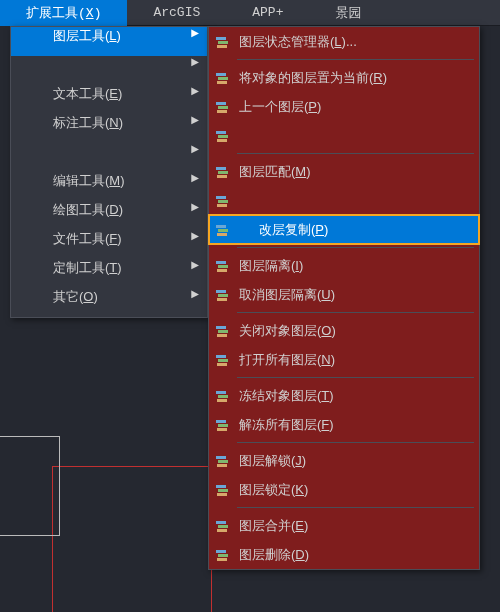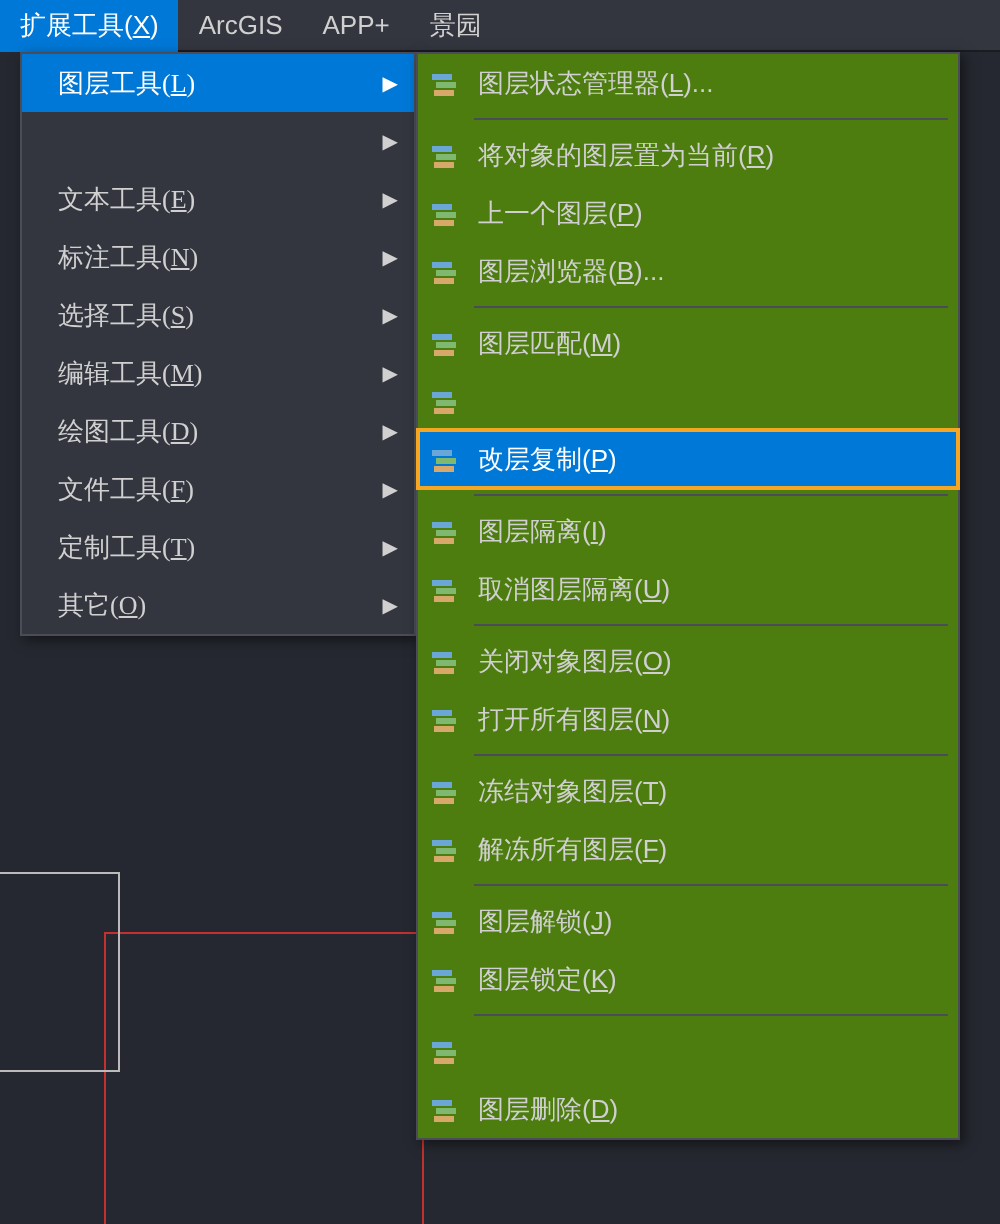--- a/index.html
+++ b/index.html
@@ -14,74 +14,74 @@
   position: relative;
 }
 .menubar {
   display: flex;
   height: 26px;
   background: #33363f;
   align-items: center;
   border-bottom: 1px solid #1a1c22;
 }
 .menubar-item {
-  padding: 4px 10px;
+  padding: 4px 26px;
   cursor: pointer;
+  font-family: Liberation Mono, monospace;
 }
 .menubar-item.active {
   background: #0078d7;
   color: #fff;
 }
 .dropdown1 {
   position: absolute;
   left: 10px;
   top: 26px;
   width: 198px;
   background: #33363f;
   border: 1px solid #4a4d57;
   box-shadow: 2px 2px 6px rgba(0,0,0,0.5);
 }
 .dropdown-item {
   display: flex;
-  align-items: center;
   height: 29px;
-  padding: 0 8px 0 18px;
+  padding: 0 8px 0 42px;
   cursor: pointer;
   position: relative;
-  font-family: Liberation Serif, serif;
 }
 .dropdown-item.highlighted {
   background: #0078d7;
   color: #fff;
 }
 .dropdown-item .arrow {
   margin-left: auto;
   font-size: 10px;
 }
 .dropdown2 {
   position: absolute;
   left: 208px;
   top: 26px;
   width: 272px;
-  background: #4d7c0f;
+  background: #7f1d1d;
   border: 1px solid #4a4d57;
   box-shadow: 2px 2px 6px rgba(0,0,0,0.5);
 }
 .sub-item {
   display: flex;
   align-items: center;
   height: 29px;
   padding: 0 8px 0 4px;
   cursor: pointer;
 }
 .sub-item.selected {
   background: #0078d7;
   color: #fff;
   outline: 2px solid #f5a623;
   outline-offset: -1px;
+  gap: 20px;
 }
 .sub-icon {
   width: 18px;
   height: 18px;
   margin-right: 8px;
   flex-shrink: 0;
   display: flex;
   align-items: center;
   justify-content: center;
 }
@@ -134,21 +134,20 @@
     </div>
     <div class="dropdown-item">
       <span>文本工具(<span class="underline">E</span>)</span>
       <span class="arrow">▶</span>
     </div>
     <div class="dropdown-item">
       <span>标注工具(<span class="underline">N</span>)</span>
       <span class="arrow">▶</span>
     </div>
     <div class="dropdown-item">
-      <span>选择工具(<span class="underline">S</span>)</span>
       <span class="arrow">▶</span>
     </div>
     <div class="dropdown-item">
       <span>编辑工具(<span class="underline">M</span>)</span>
       <span class="arrow">▶</span>
     </div>
     <div class="dropdown-item">
       <span>绘图工具(<span class="underline">D</span>)</span>
       <span class="arrow">▶</span>
     </div>
@@ -199,21 +198,20 @@
       <span>上一个图层(<span class="underline">P</span>)</span>
     </div>
     <div class="sub-item">
       <span class="sub-icon">
         <svg width="16" height="16" viewBox="0 0 16 16">
           <rect x="2" y="3" width="10" height="3" fill="#6aa6d6"></rect>
           <rect x="4" y="7" width="10" height="3" fill="#7fb86f"></rect>
           <rect x="3" y="11" width="10" height="3" fill="#d6a86a"></rect>
         </svg>
       </span>
-      <span>图层浏览器(<span class="underline">B</span>)...</span>
     </div>
     <div class="sep"></div>
     <div class="sub-item">
       <span class="sub-icon">
         <svg width="16" height="16" viewBox="0 0 16 16">
           <rect x="2" y="3" width="10" height="3" fill="#6aa6d6"></rect>
           <rect x="4" y="7" width="10" height="3" fill="#7fb86f"></rect>
           <rect x="3" y="11" width="10" height="3" fill="#d6a86a"></rect>
         </svg>
       </span>
@@ -324,20 +322,21 @@
     </div>
     <div class="sep"></div>
     <div class="sub-item">
       <span class="sub-icon">
         <svg width="16" height="16" viewBox="0 0 16 16">
           <rect x="2" y="3" width="10" height="3" fill="#6aa6d6"></rect>
           <rect x="4" y="7" width="10" height="3" fill="#7fb86f"></rect>
           <rect x="3" y="11" width="10" height="3" fill="#d6a86a"></rect>
         </svg>
       </span>
+      <span>图层合并(<span class="underline">E</span>)</span>
     </div>
     <div class="sub-item">
       <span class="sub-icon">
         <svg width="16" height="16" viewBox="0 0 16 16">
           <rect x="2" y="3" width="10" height="3" fill="#6aa6d6"></rect>
           <rect x="4" y="7" width="10" height="3" fill="#7fb86f"></rect>
           <rect x="3" y="11" width="10" height="3" fill="#d6a86a"></rect>
         </svg>
       </span>
       <span>图层删除(<span class="underline">D</span>)</span>

